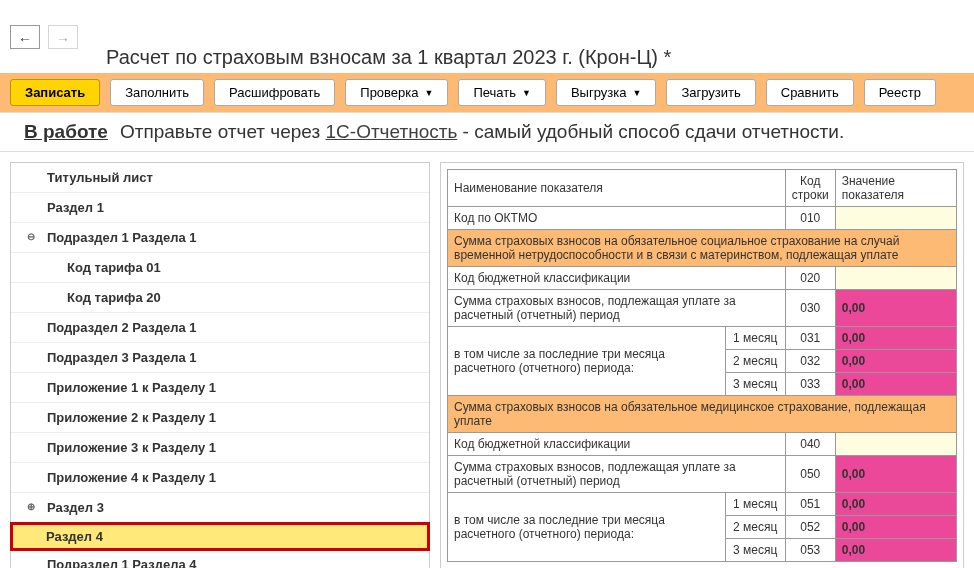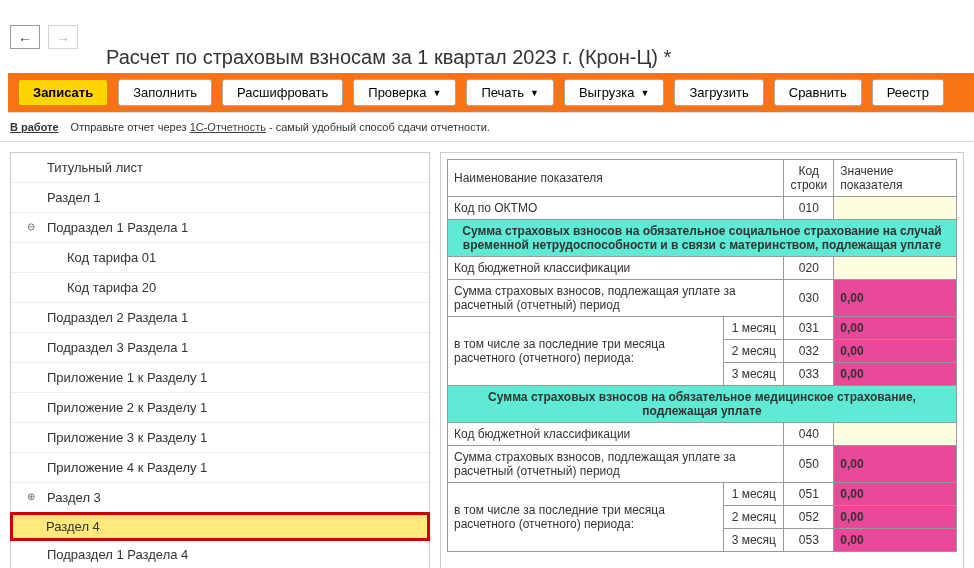--- a/index.html
+++ b/index.html
@@ -1,43 +1,43 @@
 <!DOCTYPE html>
 <html><head>
 <meta charset="utf-8">
 <style>
 * { box-sizing: border-box; margin: 0; padding: 0; }
 body { font-family: Arial, sans-serif; font-size: 13px; color: #333; background: #fff; width: 974px; }
 .topbar { display: flex; align-items: center; padding: 4px 10px; gap: 8px; }
 .nav-btn { width: 30px; height: 24px; border: 1px solid #999; background: #fff; display: flex; align-items: center; justify-content: center; cursor: pointer; font-size: 14px; }
 .page-title { font-size: 20px; font-weight: 400; margin-left: 20px; margin-top: 42px; }
-.toolbar { display: flex; align-items: center; padding: 6px 10px; gap: 10px; background: #f97316; border-bottom: 1px solid #ddd; margin-left: 8px; }
+.toolbar { display: flex; align-items: center; padding: 6px 10px; gap: 10px; background: #fdba74; border-bottom: 1px solid #ddd; }
 .btn { padding: 5px 14px; border: 1px solid #aaa; background: #fff; cursor: pointer; font-size: 13px; border-radius: 3px; display: flex; align-items: center; gap: 4px; }
 .btn-primary { background: #ffd400; border-color: #b89600; font-weight: bold; }
-.statusbar { padding: 8px 10px; display: flex; align-items: flex-start; gap: 12px; font-size: 11px; border-bottom: 1px solid #ddd; }
+.statusbar { padding: 8px 24px; display: flex; align-items: flex-start; gap: 12px; font-size: 19px; border-bottom: 1px solid #ddd; }
 .status-link { text-decoration: underline; font-weight: bold; color: #333; }
 .hint-link { color: #404040; text-decoration: underline; }
 .content { display: flex; padding: 10px; gap: 10px; }
 .tree { width: 420px; border: 1px solid #ccc; }
-.tree-item { padding: 7px 8px 7px 36px; border-bottom: 1px solid #eee; cursor: pointer; position: relative; font-size: 13px; }
+.tree-item { padding: 7px 8px 7px 36px; border-bottom: 1px solid #eee; cursor: pointer; position: relative; font-size: 13px; font-weight: bold; }
 .tree-item.level1 { padding-left: 36px; }
 .tree-item.level2 { padding-left: 56px; }
 .tree-item .expand { position: absolute; left: 16px; top: 8px; font-size: 10px; color: #666; }
 .tree-item.selected { background: #ffe97a; border: 3px solid #c00; padding: 4px 5px 4px 33px; margin: -1px; position: relative; z-index: 2; }
 .main-panel { flex: 1; border: 1px solid #ccc; padding: 6px; }
 .section-title { text-align: center; font-weight: bold; font-size: 14px; padding: 4px 8px 12px; line-height: 1.4; }
 table { border-collapse: collapse; width: 100%; }
 td, th { border: 1px solid #999; padding: 4px 6px; font-size: 12px; vertical-align: middle; }
 th { font-weight: normal; text-align: left; background: #fff; }
 .col-name { width: 280px; }
 .col-code { width: 50px; text-align: center; }
 .col-month { width: 60px; text-align: center; }
 .yellow-cell { background: #fffde0; }
 .green-cell { background: #ec4899; font-weight: bold; }
-.subheader { text-align: center; font-weight: bold; background: #5eead4; }
+.subheader { font-weight: normal; background: #fdba74; }
 .caret { font-size: 9px; margin-left: 2px; }
 </style>
 </head>
 <body>
 
 <div class="topbar">
   <div class="nav-btn">←</div>
   <div class="nav-btn" style="opacity:0.4">→</div>
   <div class="page-title">Расчет по страховым взносам за 1 квартал 2023 г. (Крон-Ц) *</div>
 </div>

